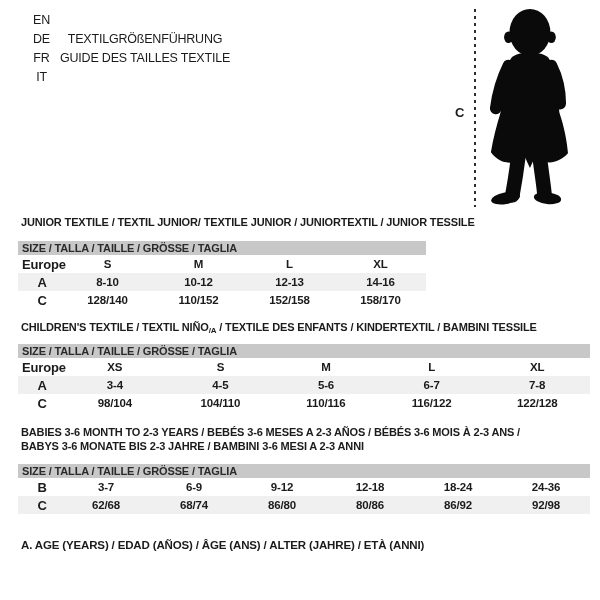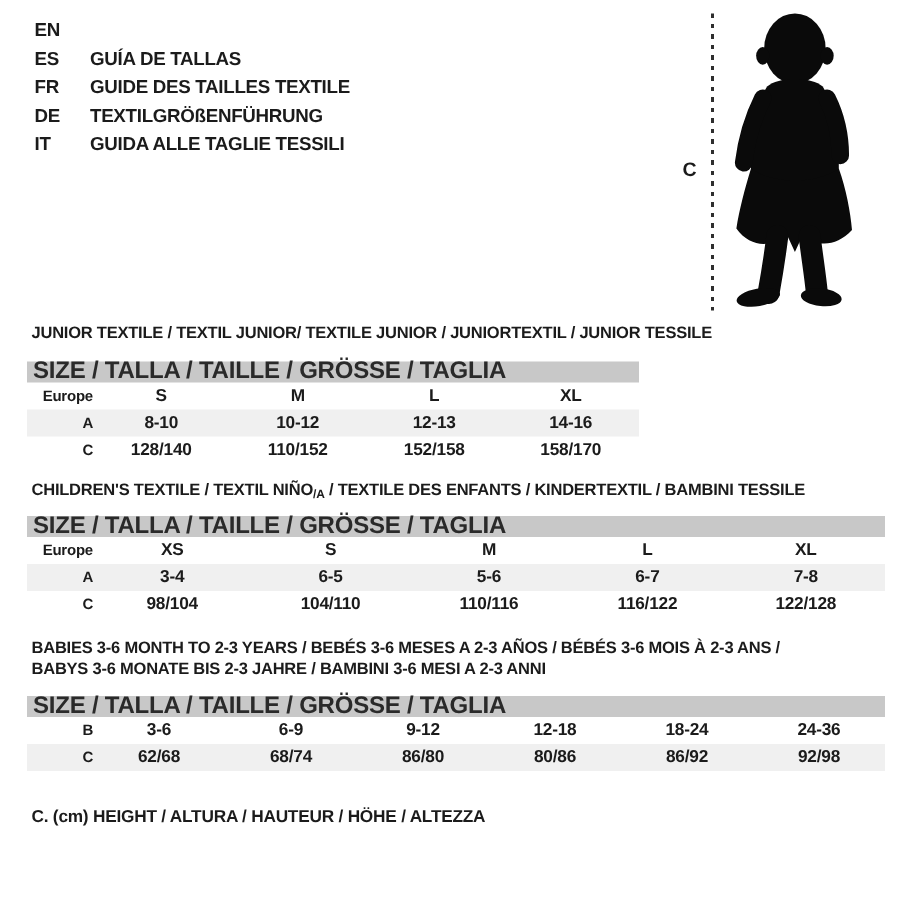--- a/index.html
+++ b/index.html
@@ -9,21 +9,21 @@
     font-family: "Liberation Sans", "DejaVu Sans", sans-serif;
     color: #1b1b1b;
     -webkit-font-smoothing: antialiased;
   }
   .abs { position: absolute; }
 
   
   .lang-block { left: 23px; top: 13px; }
   .lang-row { display: grid; grid-template-columns: 37px auto; height: 19px; align-items: start; }
   .lang-code, .lang-text {
-    font-weight: 700; font-size: 12.5px; letter-spacing: -0.2px; white-space: nowrap;
+    font-weight: 400; font-size: 12.5px; letter-spacing: -0.2px; white-space: nowrap; text-align: center;
   }
 
   
   .height-line {
     left: 474px; top: 9px; width: 2px; height: 198px;
     background: repeating-linear-gradient(180deg, #2e2e2e 0 3px, transparent 3px 7px);
   }
   .height-label {
     left: 455px; top: 105px; font-weight: 700; font-size: 13px;
   }
@@ -33,28 +33,28 @@
   .sec-heading {
     left: 21px; font-weight: 700; font-size: 11px; letter-spacing: -0.15px;
     white-space: nowrap; line-height: 14px;
   }
   .sub-part { font-size: 8px; vertical-align: -2px; font-weight: 700; }
 
   
   .size-table { left: 18px; }
   .thead {
     height: 14px; background: #c8c8c8; color: #2a2a2a;
-    font-weight: 700; font-size: 16px; letter-spacing: -0.15px;
+    font-weight: 700; font-size: 11px; letter-spacing: -0.15px;
     padding-left: 4px; display: flex; align-items: center; white-space: nowrap;
   }
   .trow { display: grid; height: 18px; align-items: center; }
   .trow.shaded { background: #f0f0f0; }
   .tlabel {
-    font-weight: 700; font-size: 10px; letter-spacing: -0.15px;
-    padding-left: 4px; text-align: right;
+    font-weight: 700; font-size: 13px; letter-spacing: -0.15px;
+    padding-left: 4px; text-align: center;
   }
   .tcell {
     font-weight: 700; font-size: 11.5px; letter-spacing: -0.15px;
     text-align: center;
   }
   .cols4 { grid-template-columns: 44px repeat(4, 1fr); }
   .cols5 { grid-template-columns: 44px repeat(5, 1fr); }
   .cols6 { grid-template-columns: 44px repeat(6, 1fr); }
 
   
@@ -65,34 +65,29 @@
   }
 </style>
 </head>
 <body>
 
 <div class="abs lang-block">
   <div class="lang-row">
     <span class="lang-code">EN</span>
   </div>
   <div class="lang-row">
-    <span class="lang-code">ES</span>
-    <span class="lang-text">GUÍA DE TALLAS</span>
+    <span class="lang-code">DE</span>
+    <span class="lang-text">TEXTILGRÖßENFÜHRUNG</span>
   </div>
   <div class="lang-row">
     <span class="lang-code">FR</span>
     <span class="lang-text">GUIDE DES TAILLES TEXTILE</span>
   </div>
   <div class="lang-row">
-    <span class="lang-code">DE</span>
-    <span class="lang-text">TEXTILGRÖßENFÜHRUNG</span>
-  </div>
-  <div class="lang-row">
     <span class="lang-code">IT</span>
-    <span class="lang-text">GUIDA ALLE TAGLIE TESSILI</span>
   </div>
 </div>
 
 <div class="abs height-line"></div>
 <div class="abs height-label">C</div>
 <svg class="abs baby-svg" width="95" height="200" viewBox="0 0 95 205" aria-hidden="true">
   <g fill="#0a0a0a" stroke="none">
     <ellipse cx="50" cy="26" rx="21" ry="24"></ellipse>
     <ellipse cx="28" cy="31" rx="4.5" ry="6"></ellipse>
     <ellipse cx="72" cy="31" rx="4.5" ry="6"></ellipse>
@@ -142,21 +137,21 @@
     <div class="tlabel">Europe</div>
     <div class="tcell">XS</div>
     <div class="tcell">S</div>
     <div class="tcell">M</div>
     <div class="tcell">L</div>
     <div class="tcell">XL</div>
   </div>
   <div class="trow cols5 shaded">
     <div class="tlabel">A</div>
     <div class="tcell">3-4</div>
-    <div class="tcell">6-5</div>
+    <div class="tcell">4-5</div>
     <div class="tcell">5-6</div>
     <div class="tcell">6-7</div>
     <div class="tcell">7-8</div>
   </div>
   <div class="trow cols5">
     <div class="tlabel">C</div>
     <div class="tcell">98/104</div>
     <div class="tcell">104/110</div>
     <div class="tcell">110/116</div>
     <div class="tcell">116/122</div>
@@ -165,33 +160,33 @@
 </div>
 
 <div class="abs sec-heading" style="top:425px">
   <div>BABIES 3-6 MONTH TO 2-3 YEARS / BEBÉS 3-6 MESES A 2-3 AÑOS / BÉBÉS 3-6 MOIS À 2-3 ANS /</div>
   <div>BABYS 3-6 MONATE BIS 2-3 JAHRE / BAMBINI 3-6 MESI A 2-3 ANNI</div>
 </div>
 <div class="abs size-table" style="top:464px; width:572px">
   <div class="thead">SIZE / TALLA / TAILLE / GRÖSSE / TAGLIA</div>
   <div class="trow cols6">
     <div class="tlabel">B</div>
-    <div class="tcell">3-6</div>
+    <div class="tcell">3-7</div>
     <div class="tcell">6-9</div>
     <div class="tcell">9-12</div>
     <div class="tcell">12-18</div>
     <div class="tcell">18-24</div>
     <div class="tcell">24-36</div>
   </div>
   <div class="trow cols6 shaded">
     <div class="tlabel">C</div>
     <div class="tcell">62/68</div>
     <div class="tcell">68/74</div>
     <div class="tcell">86/80</div>
     <div class="tcell">80/86</div>
     <div class="tcell">86/92</div>
     <div class="tcell">92/98</div>
   </div>
 </div>
 
 <div class="abs footnotes">
-  <div class="footnote">C. (cm) HEIGHT / ALTURA / HAUTEUR / HÖHE / ALTEZZA</div>
+  <div class="footnote">A. AGE (YEARS) / EDAD (AÑOS) / ÂGE (ANS) / ALTER (JAHRE) / ETÀ (ANNI)</div>
 </div>
 
 </body></html>

